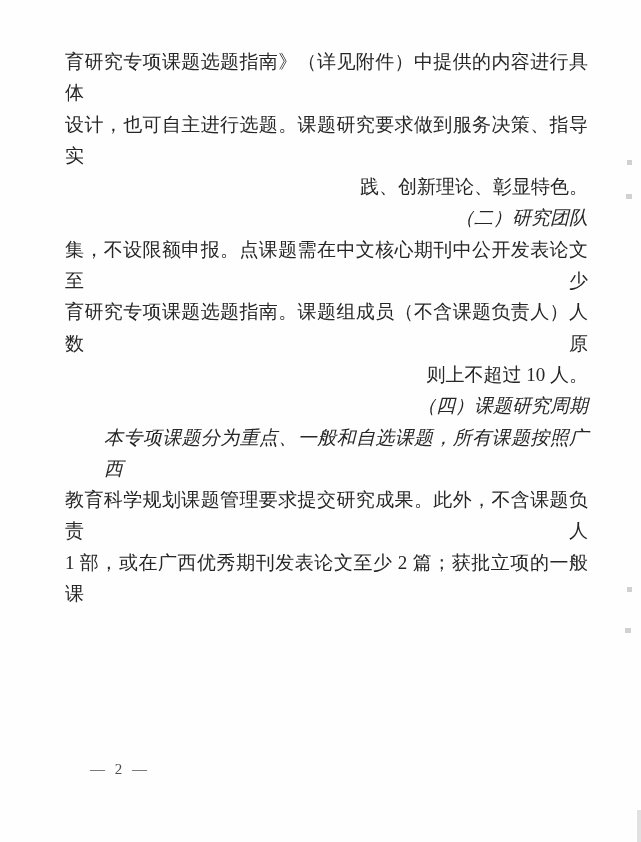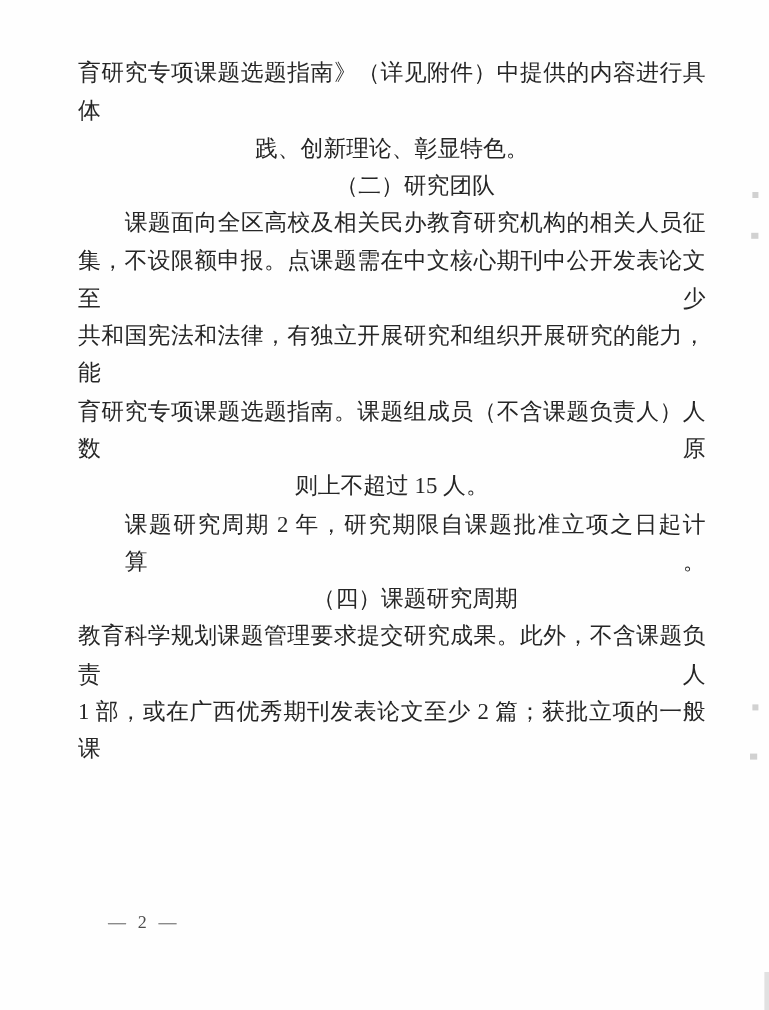--- a/index.html
+++ b/index.html
@@ -20,29 +20,30 @@
     left: 65px;
     top: 46px;
     width: 523px;
     color: #262626;
     font-size: 19px;
     line-height: 31.3px;
   }
   .line {
     min-height: 31.3px;
     white-space: nowrap;
-    text-align: center;
+    text-align: right;
   }
   .line.fill {
     white-space: normal;
     text-align: justify;
     text-align-last: justify;
   }
   .line.indent {
     padding-left: 39px;
+    font-style: italic;
   }
   .page-number {
     position: absolute;
     left: 90px;
     top: 761px;
     font-size: 15px;
     letter-spacing: 3px;
     color: #4d4d4d;
     font-family: "Liberation Serif", "DejaVu Serif", serif;
   }
@@ -58,29 +59,28 @@
   .artifact.a4 { left: 625px; top: 628px; width: 6px; height: 5px; }
   .artifact.a5 { left: 637px; top: 810px; width: 4px; height: 32px; background: #d9d9d9; }
 </style>
 </head>
 <body>
 
 <div class="page" style="background: rgb(254, 254, 254);">
 
   <div class="text-block" id="lines-container" style="color: rgb(38, 38, 38);">
       <div class="line fill">育研究专项课题选题指南》（详见附件）中提供的内容进行具体</div>
+      <div class="line fill">设计，也可自主进行选题。课题研究要求做到服务决策、指导实</div>
       <div class="line">践、创新理论、彰显特色。</div>
       <div class="line indent">（二）研究团队</div>
-      <div class="line indent fill">课题面向全区高校及相关民办教育研究机构的相关人员征</div>
       <div class="line fill">集，不设限额申报。点课题需在中文核心期刊中公开发表论文至少</div>
-      <div class="line fill">共和国宪法和法律，有独立开展研究和组织开展研究的能力，能</div>
       <div class="line fill">育研究专项课题选题指南。课题组成员（不含课题负责人）人数原</div>
-      <div class="line">则上不超过 15 人。</div>
-      <div class="line indent fill">课题研究周期 2 年，研究期限自课题批准立项之日起计算。</div>
+      <div class="line">则上不超过 10 人。</div>
       <div class="line indent">（四）课题研究周期</div>
+      <div class="line indent fill">本专项课题分为重点、一般和自选课题，所有课题按照广西</div>
       <div class="line fill">教育科学规划课题管理要求提交研究成果。此外，不含课题负责人</div>
       <div class="line fill">1 部，或在广西优秀期刊发表论文至少 2 篇；获批立项的一般课</div>
     </div>
 
   <div class="page-number" style="color: rgb(77, 77, 77);">— 2 —</div>
 
   <div class="artifact a1"></div>
   <div class="artifact a2"></div>
   <div class="artifact a3"></div>
   <div class="artifact a4"></div>

